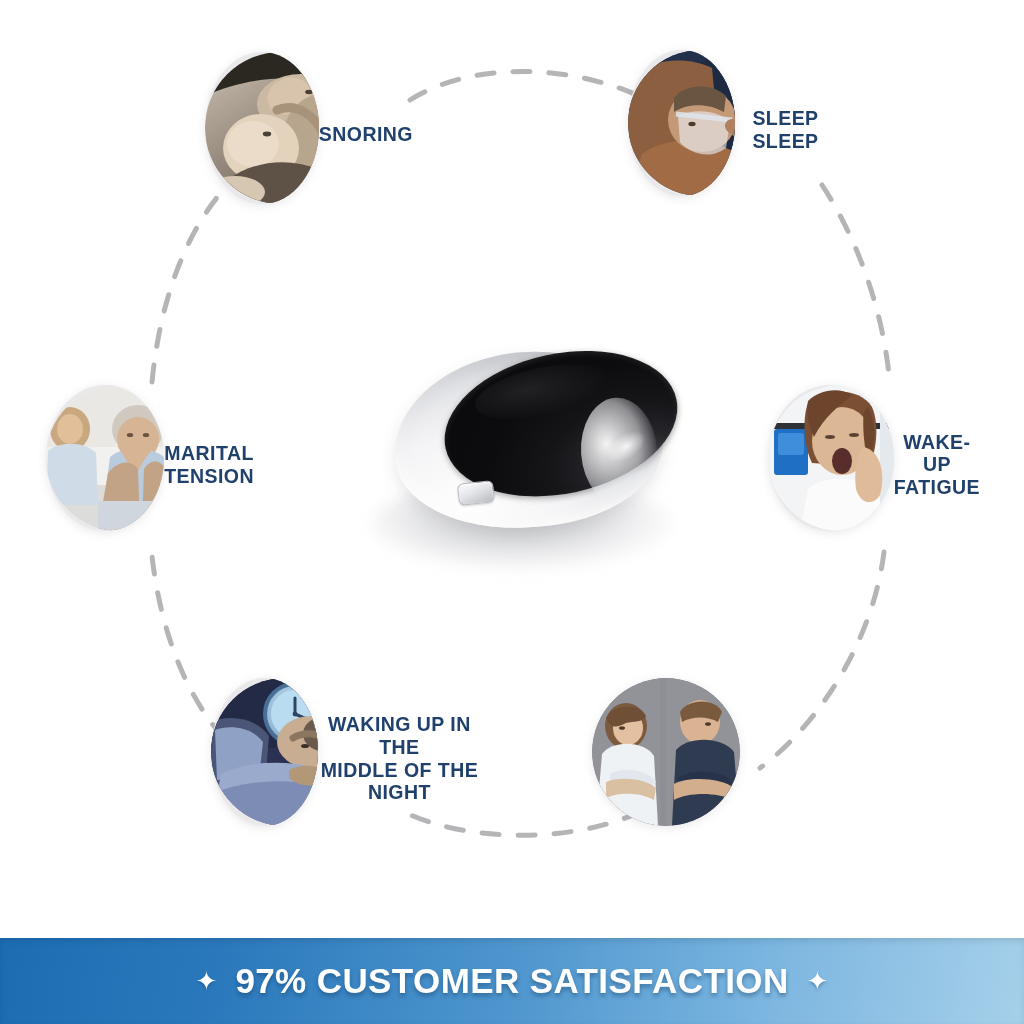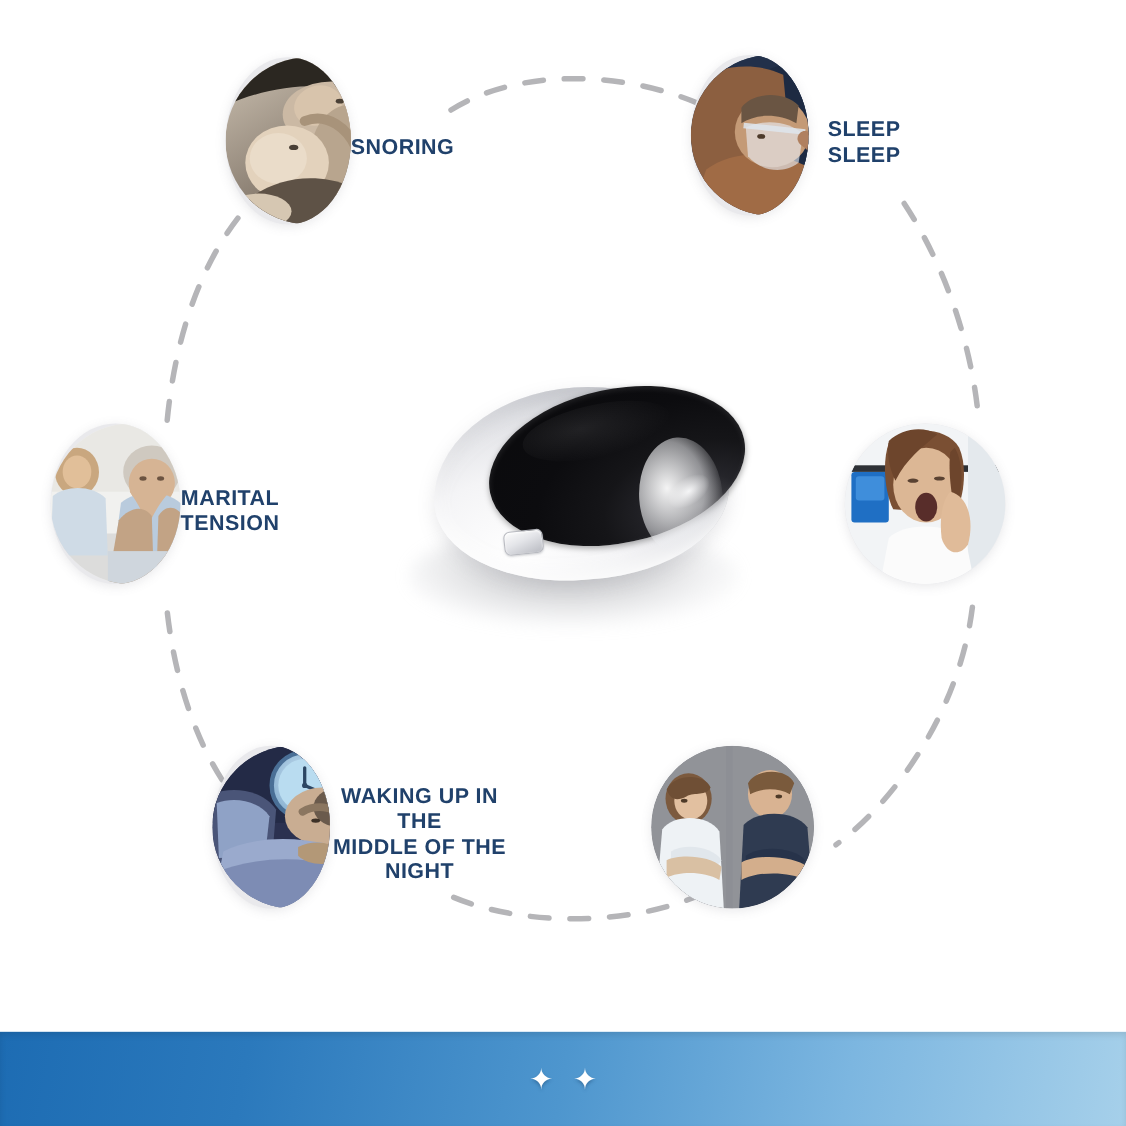--- a/index.html
+++ b/index.html
@@ -151,21 +151,21 @@
     line-height: 1.16;
     text-align: center;
     white-space: pre-line;
   }
 
   
   #node-snoring        { left: 205px; top: 52px;  width: 208px; }
   #node-sleep-apnea    { left: 628px; top: 50px;  width: 208px; }
   #node-marital        { left: 46px;  top: 385px; width: 208px; justify-content: space-between; }
   #node-wakeup         { left: 768px; top: 385px; width: 212px; }
-  #node-night          { left: 193px; top: 678px; width: 270px; }
+  #node-night          { left: 211px; top: 678px; width: 270px; }
   #node-separate       { left: 592px; top: 678px; width: 264px; }
 
   
   #banner {
     position: absolute;
     left: 0;
     bottom: 0;
     width: 1024px;
     height: 86px;
     background: linear-gradient(100deg, #1d6cb3 0%, #2b79bc 22%, #4e96ce 50%, #7cb6e0 75%, #a6d0ea 100%);
@@ -331,20 +331,22 @@
           <path d="M40 16 C52 4 72 2 84 10 C70 22 56 32 46 52 C40 40 38 26 40 16 Z" fill="#6d452c"></path>
           <path d="M100 22 C110 40 106 66 100 80 C96 60 94 40 96 26 Z" fill="#6d452c"></path>
           <ellipse cx="62" cy="52" rx="5" ry="1.9" fill="#5a4232"></ellipse>
           <ellipse cx="86" cy="50" rx="5" ry="1.9" fill="#5a4232"></ellipse>
           <ellipse cx="74" cy="76" rx="10" ry="13" fill="#582d2a"></ellipse>
           <path d="M40 104 C54 90 94 90 110 106 L118 146 H32 Z" fill="#fbfbfb"></path>
           <path d="M96 62 C112 66 118 88 112 110 C104 122 92 118 88 104 C86 88 88 70 96 62 Z" fill="#e0bb99"></path>
         </g>
       </svg>
     </div>
+    <div class="node-label">WAKE-UP
+FATIGUE</div>
   </div>
 
   <div class="node" id="node-night">
     <div class="node-photo" style="width:148px;height:148px;">
       <svg width="148" height="148" viewBox="0 0 148 148">
         <defs>
           <clipPath id="cpE">
               <circle cx="74" cy="74" r="74"></circle>
             </clipPath>
           <radialGradient id="gClock" cx="0.5" cy="0.4" r="0.7">
@@ -403,17 +405,18 @@
           <path d="M82 106 C96 98 130 100 142 110 L140 122 C126 114 96 114 82 122 Z" fill="#d3ae8c"></path>
           <rect x="68" y="0" width="6" height="148" fill="#8a8c91" opacity="0.5"></rect>
         </g>
       </svg>
     </div>
   </div>
 
   <div id="banner">
     <div id="banner-inner">
       <span class="banner-spark">✦</span>
+      <span id="banner-text">97% CUSTOMER SATISFACTION</span>
       <span class="banner-spark">✦</span>
     </div>
   </div>
 
 </div>
 
 </body></html>

